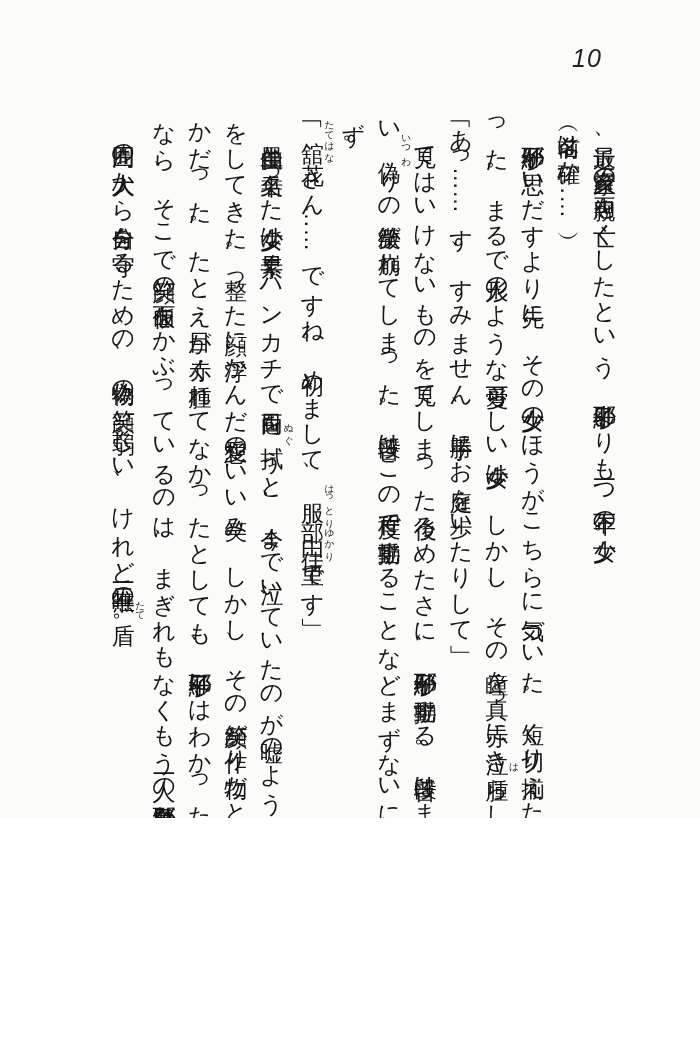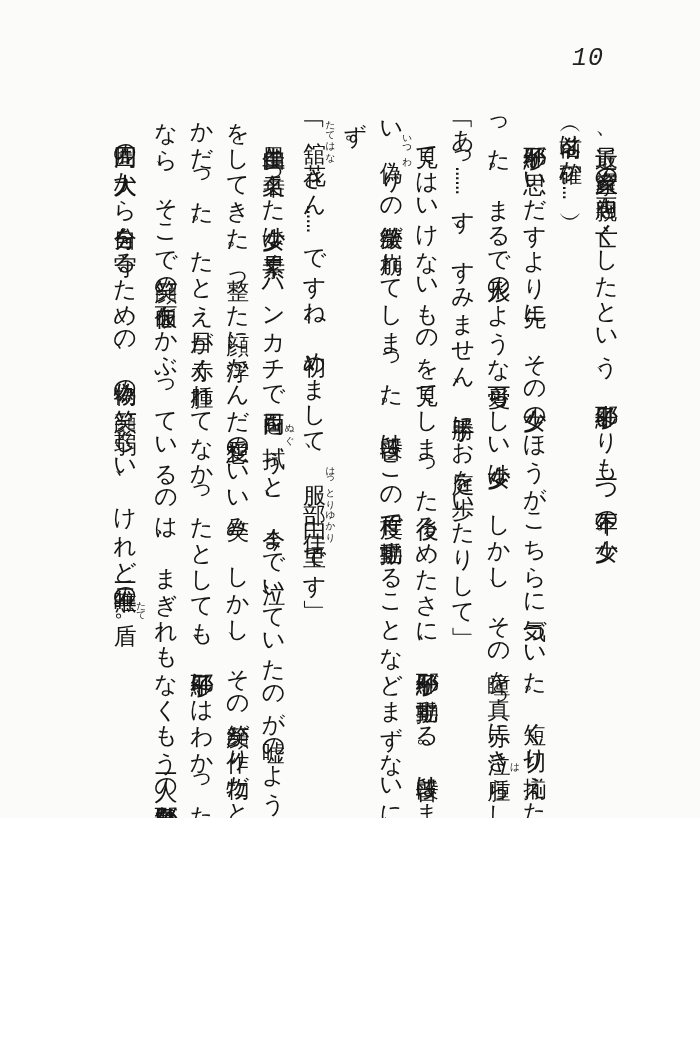--- a/index.html
+++ b/index.html
@@ -5,21 +5,21 @@
   html, body {
     margin: 0;
     padding: 0;
   }
   .page {
     position: relative;
     width: 700px;
     height: 818px;
     background: #fbfbf9;
     overflow: hidden;
-    font-family: Liberation Mono, monospace;
+    font-family: Liberation Sans, sans-serif;
     color: #161616;
   }
   .page-number {
     position: absolute;
     top: 44px;
     left: 572px;
     font-size: 25px;
     font-style: italic;
     letter-spacing: 1px;
     color: #222;

